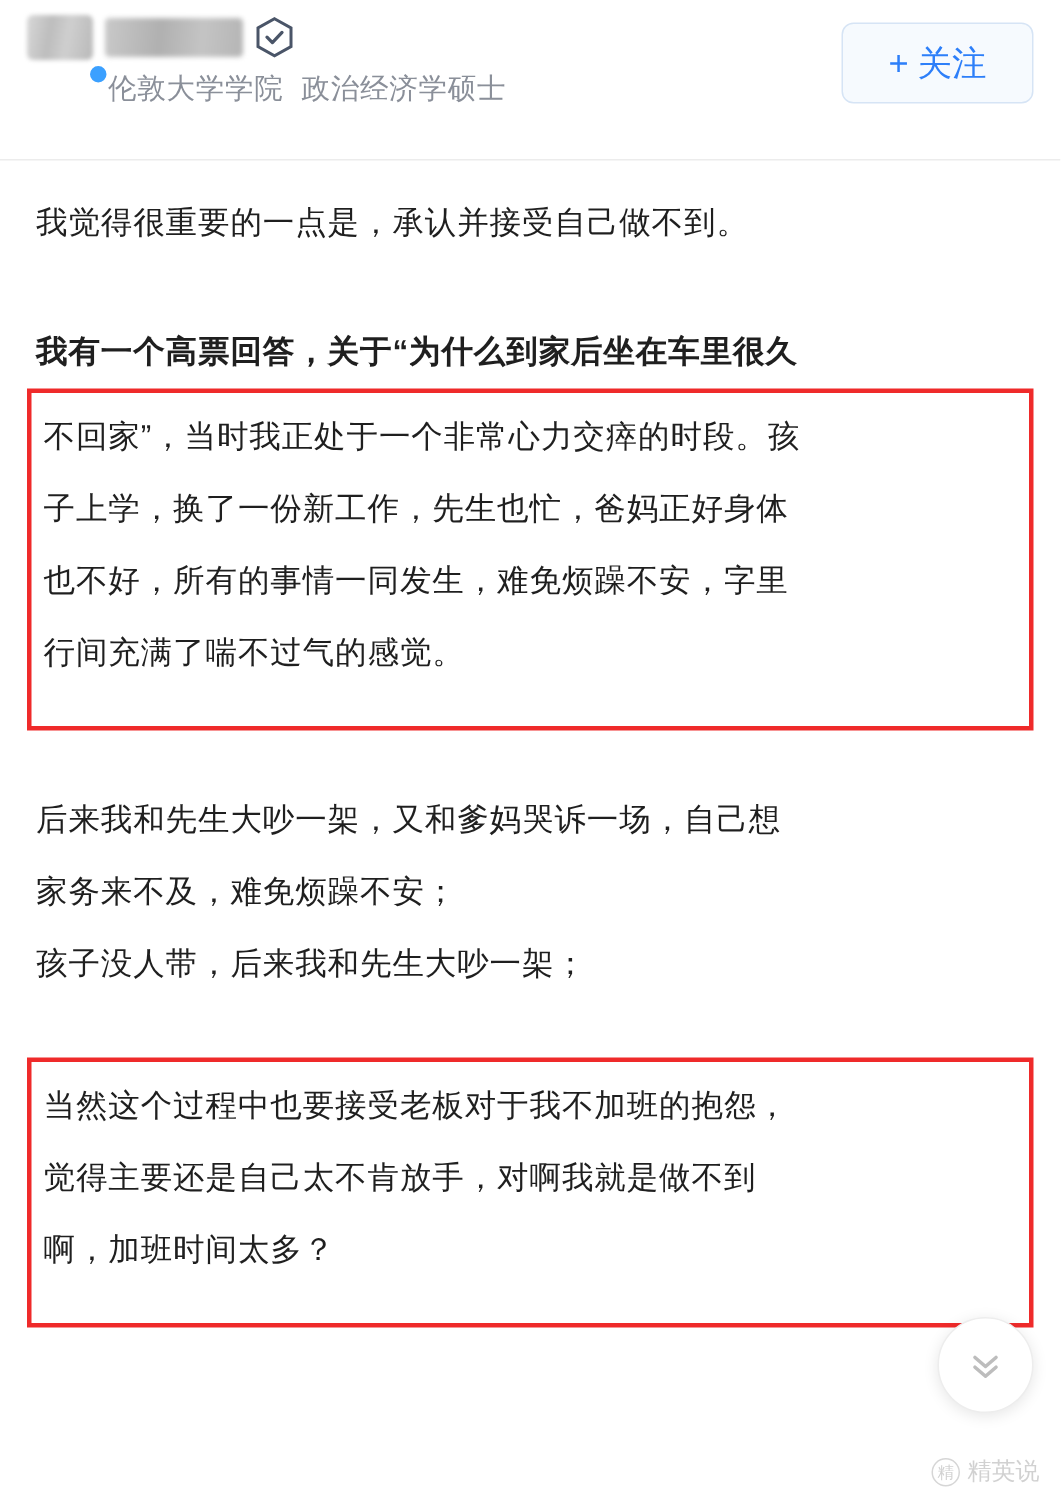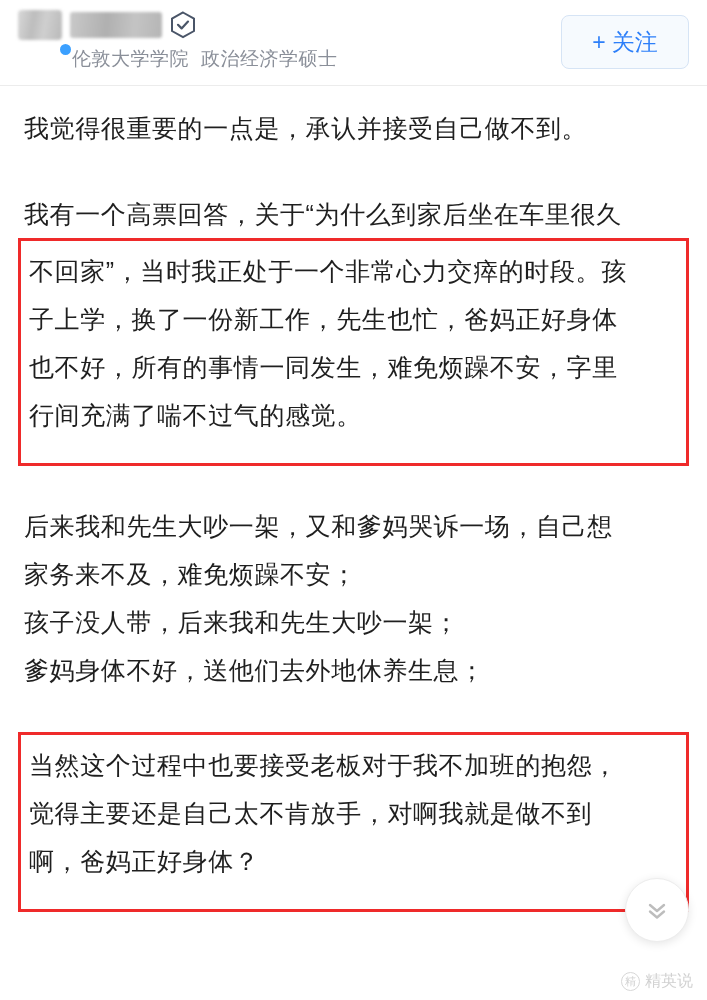--- a/index.html
+++ b/index.html
@@ -12,21 +12,21 @@
     height: 1000px;
     font-family: "Liberation Sans", sans-serif;
     color: #1a1a1a;
     overflow: hidden;
     position: relative;
   }
 
   
   .header {
     position: relative;
-    height: 86px;
+    height: 107px;
     box-sizing: border-box;
     padding: 10px 6px 0 18px;
     border-bottom: 1px solid #ececec;
   }
   .header-left {
     display: flex;
     flex-direction: column;
     gap: 6px;
   }
   .name-row {
@@ -96,29 +96,29 @@
     box-sizing: border-box;
   }
   .follow-btn .plus {
     font-size: 23px;
     line-height: 1;
   }
 
   
   .article {
     padding: 18px 24px 0 24px;
-    font-size: 25px;
+    font-size: 21px;
     line-height: 48px;
     color: #1f1f1f;
     letter-spacing: 0.6px;
   }
   .para {
     margin: 0 0 38px 0;
   }
-  .para.tight { margin-bottom: 0; }
+  .para.tight { margin-bottom: 0; font-weight: bold; }
   .line { display: block; }
 
   .highlight {
     border: 3px solid #ef2a2a;
     padding: 6px 10px 24px 8px;
     margin: 0 -6px 36px -6px;
     box-sizing: border-box;
   }
   .highlight .line { display: block; }
 
@@ -207,27 +207,26 @@
     <span class="line">不回家”，当时我正处于一个非常心力交瘁的时段。孩</span>
     <span class="line">子上学，换了一份新工作，先生也忙，爸妈正好身体</span>
     <span class="line">也不好，所有的事情一同发生，难免烦躁不安，字里</span>
     <span class="line">行间充满了喘不过气的感觉。</span>
   </div>
 
   <p class="para">
     <span class="line">后来我和先生大吵一架，又和爹妈哭诉一场，自己想</span>
     <span class="line">家务来不及，难免烦躁不安；</span>
     <span class="line">孩子没人带，后来我和先生大吵一架；</span>
-    <span class="line">爹妈身体不好，送他们去外地休养生息；</span>
   </p>
 
   <div class="highlight">
     <span class="line">当然这个过程中也要接受老板对于我不加班的抱怨，</span>
     <span class="line">觉得主要还是自己太不肯放手，对啊我就是做不到</span>
-    <span class="line">啊，爸妈正好身体？</span>
+    <span class="line">啊，加班时间太多？</span>
   </div>
 
 </div>
 
 <div class="scroll-fab">
   <svg width="26" height="26" viewBox="0 0 26 26">
     <path d="M6 8 L13 14 L20 8" fill="none" stroke="#bdbdbd" stroke-width="2.4" stroke-linecap="round" stroke-linejoin="round"></path>
     <path d="M6 14.5 L13 20.5 L20 14.5" fill="none" stroke="#bdbdbd" stroke-width="2.4" stroke-linecap="round" stroke-linejoin="round"></path>
   </svg>
 </div>

